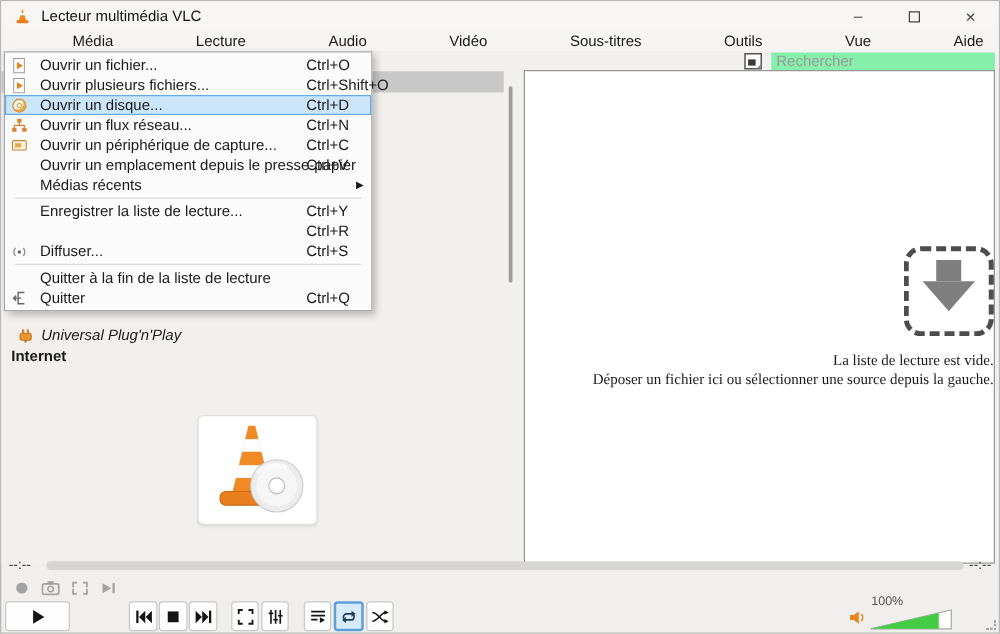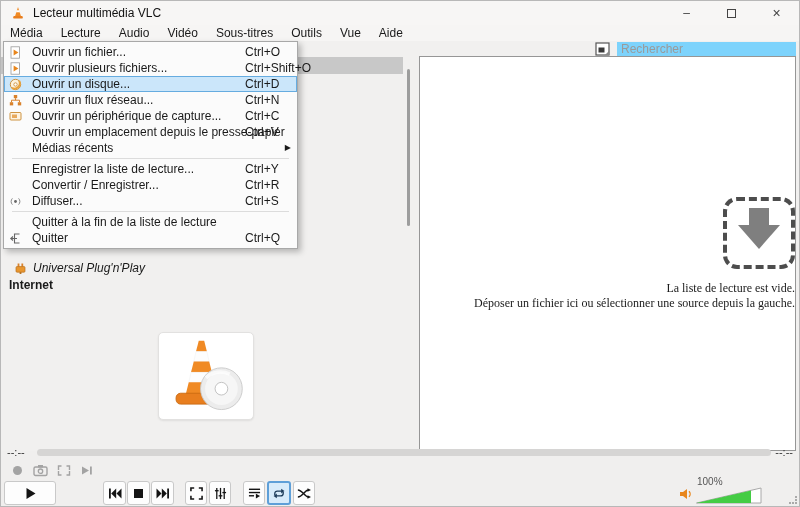--- a/index.html
+++ b/index.html
@@ -14,35 +14,35 @@
     background:#f7f6f5; display:flex; align-items:center; }
   .titlebar .app-icon { margin:0 8px 0 10px; width:14px; height:14px; }
   .titlebar .title { font-size:12px; color:#111; }
   .win-controls { position:absolute; right:0; top:0; height:24px; display:flex; }
   .win-btn { width:45px; height:24px; display:flex; align-items:center; justify-content:center; color:#444; }
   .win-btn .sq { width:9px; height:9px; border:1px solid #444; }
   .win-btn.close { font-size:14px; }
   
   .menubar { position:absolute; left:0; top:24px; width:100%; height:16px;
     background:#f6f5f4; display:flex; align-items:center; }
-  .menubar span { padding:0 9px; line-height:16px; }
+  .menubar span { padding:0 9px; line-height:16px;margin-left:48px; }
   
   .main { position:absolute; left:0; top:40px; width:100%; height:410px; background:#f1f0ef; }
   .sel-row { position:absolute; left:0; top:16px; width:402px; height:17px; background:#c8c8c8; }
   .side-scrollbar { position:absolute; left:406px; top:28px; width:3px; height:157px; background:#9d9d9d; border-radius:2px; }
   .upnp-row { position:absolute; left:0; top:219px; width:402px; height:16px; display:flex; align-items:center;font-style:italic; }
   .upnp-row svg { margin:0 6px 0 13px; }
   .internet-row { position:absolute; left:8px; top:237px; font-weight:bold; }
   .logo-card { position:absolute; left:157px; top:291px; width:96px; height:88px; background:#fff;
     border:1px solid #e2e1e0; border-radius:5px; box-shadow:0 1px 2px rgba(0,0,0,.08);
     display:flex; align-items:center; justify-content:center; }
   
   .search-row { position:absolute; left:594px; top:0px; width:201px; height:16px; display:flex; align-items:center; }
   .view-btn { width:16px; height:15px; margin-right:6px; }
-  .search-input { flex:1; height:15px; border:none; border-bottom:1px solid #dcdcdc; background:#7dd3fc;
+  .search-input { flex:1; height:15px; border:none; border-bottom:1px solid #dcdcdc; background:#86efac;
     font-family:inherit; font-size:12px; padding:0 4px; color:#111; outline:none; }
   .search-input::placeholder { color:#9a9a9a; }
   .panel { position:absolute; left:418px; top:15px; width:377px; height:395px; background:#fff;
     border:1px solid #969696; }
   .dropzone-wrap { position:absolute; left:0; top:0; width:100%; height:100%;
     display:flex; flex-direction:column; align-items:flex-end; justify-content:center;font-family:Liberation Serif, serif; }
   .dropzone { width:72px; height:72px; border:4px dashed #4d4d4d; border-radius:14px;
     display:flex; align-items:center; justify-content:center; margin-bottom:12px; }
   .drop-arrow { width:0; height:0; position:relative; margin-top:8px;
     border-left:21px solid transparent; border-right:21px solid transparent; border-top:24px solid #7f7f7f; }
@@ -206,21 +206,20 @@
   <div class="menu-item">
     <span>Médias récents</span>
     <span class="mi-arrow">▶</span>
   </div>
   <div class="menu-sep"></div>
   <div class="menu-item">
     <span>Enregistrer la liste de lecture...</span>
     <span class="mi-shortcut">Ctrl+Y</span>
   </div>
   <div class="menu-item">
-    <span>Convertir / Enregistrer...</span>
     <span class="mi-shortcut">Ctrl+R</span>
   </div>
   <div class="menu-item">
     <svg class="mi-icon" viewBox="0 0 13 13">
         <circle cx="6.5" cy="6.5" r="1.4" fill="#666"></circle>
         <path d="M3.4 3.4 a4.4 4.4 0 0 0 0 6.2 M9.6 3.4 a4.4 4.4 0 0 1 0 6.2" fill="none" stroke="#888" stroke-width="1"></path>
       </svg>
     <span>Diffuser...</span>
     <span class="mi-shortcut">Ctrl+S</span>
   </div>

